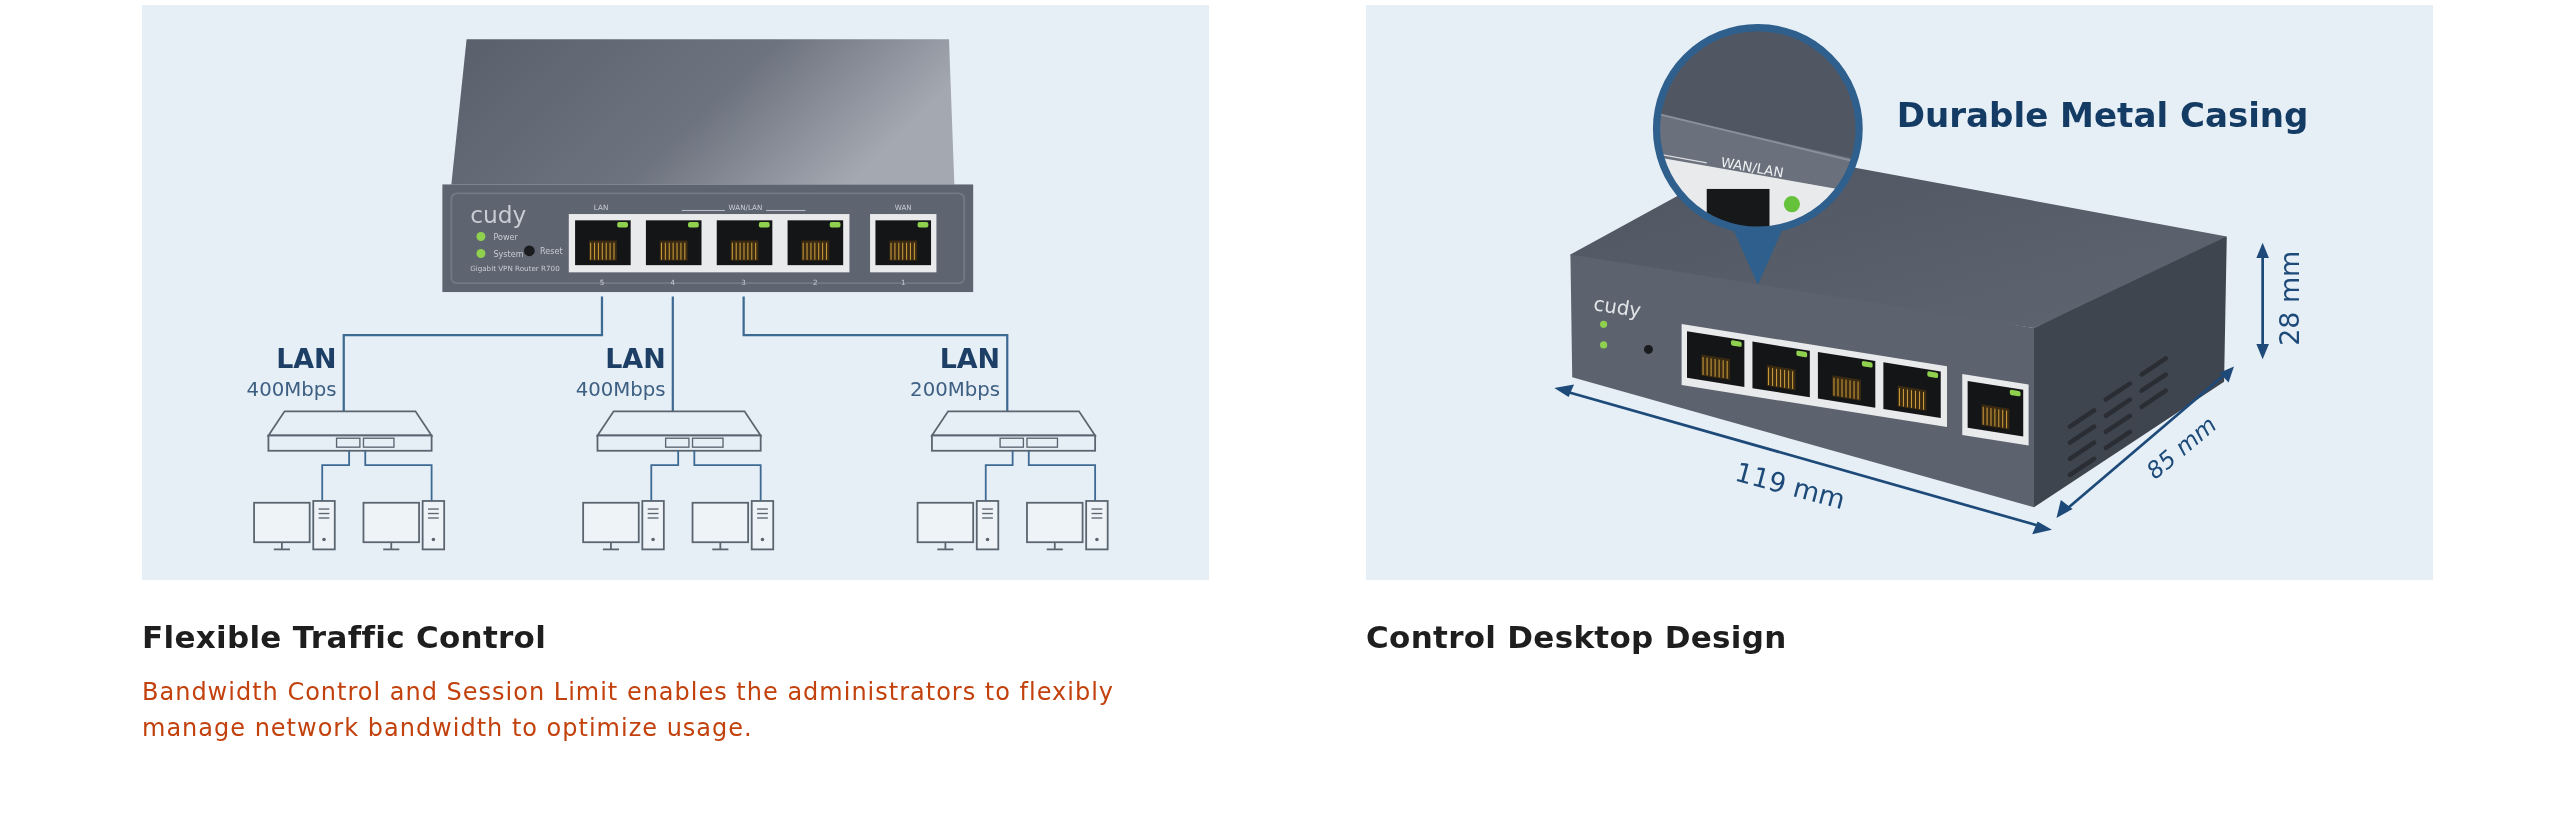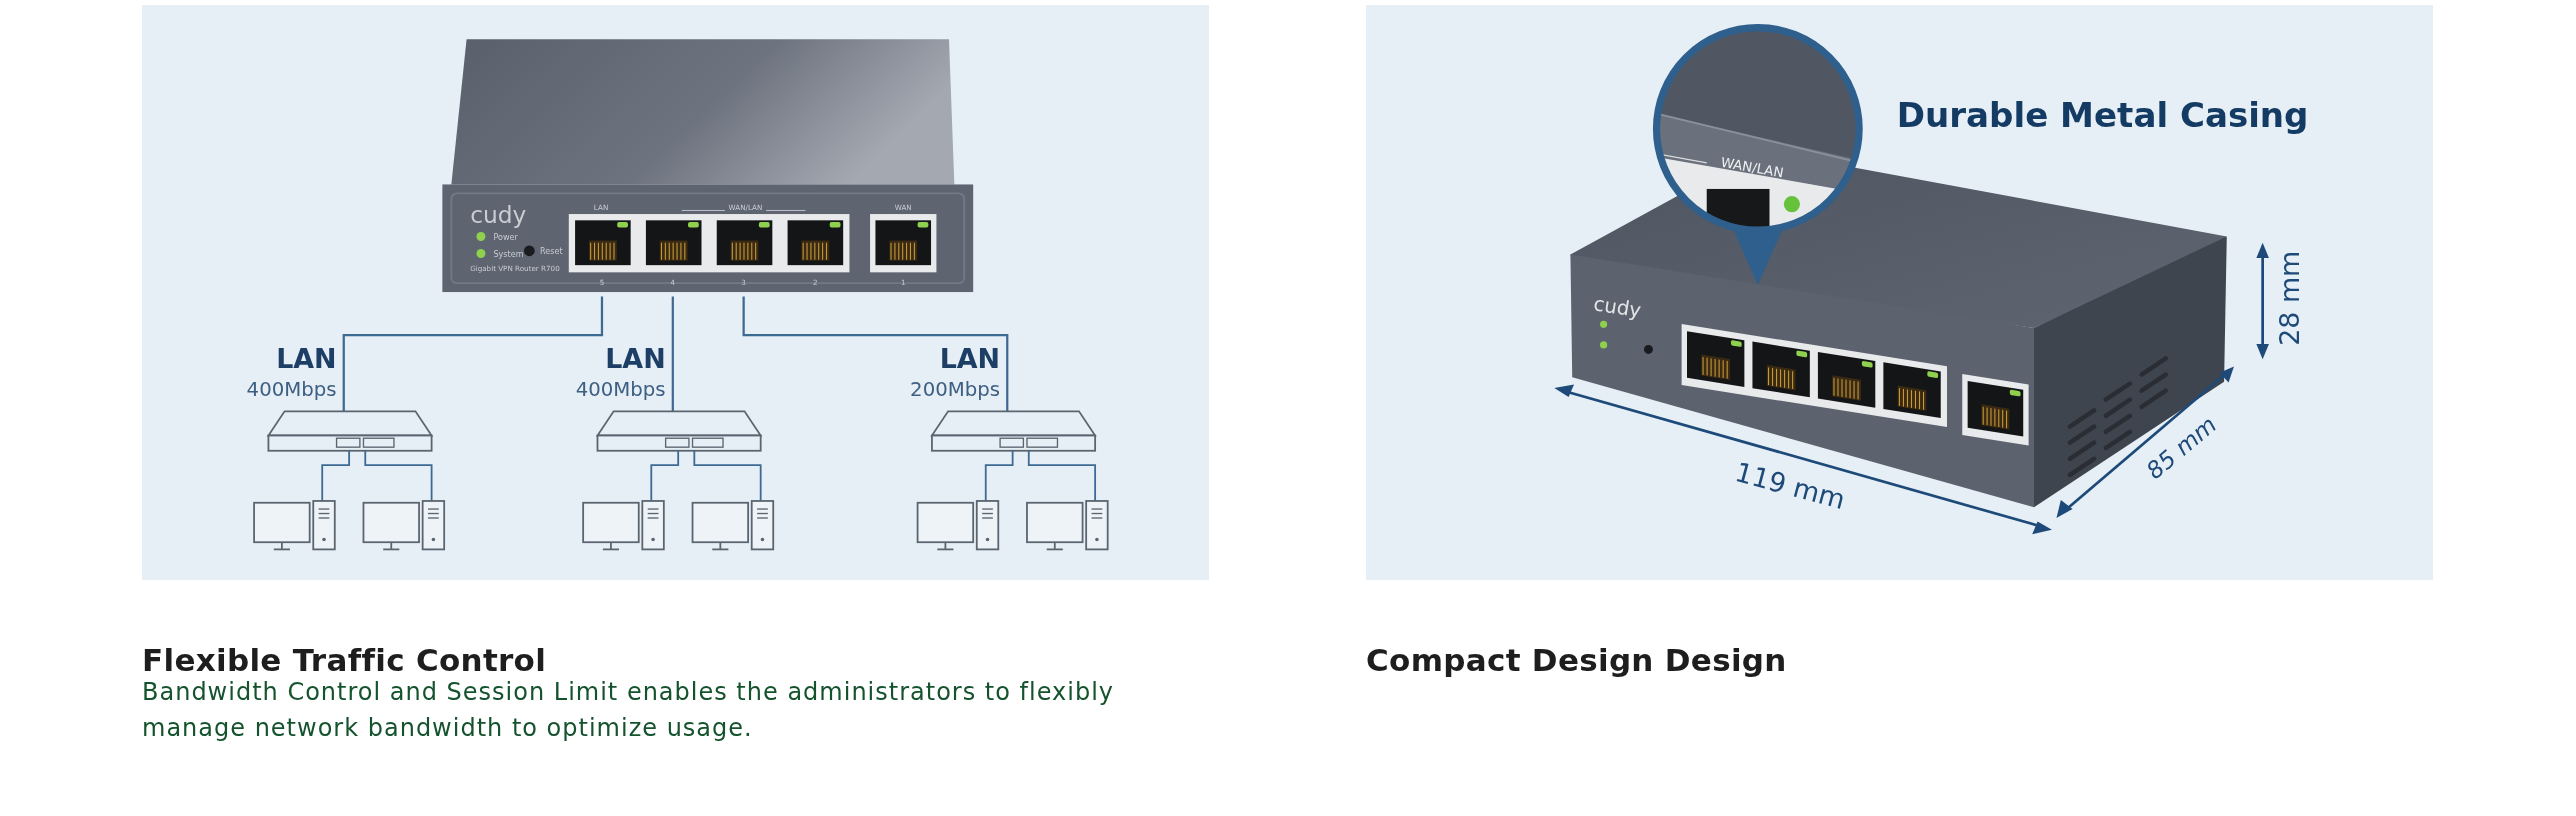--- a/index.html
+++ b/index.html
@@ -2,22 +2,22 @@
 <html style="font-size:14.4px"><head>
 <meta charset="utf-8">
 <style>
   html, body { margin:0; padding:0; background:#ffffff; }
   body { width:2576px; height:816px; position:relative; overflow:hidden; font-family:"DejaVu Sans", sans-serif; }
   .card { position:absolute; top:4.5px; width:1067px; }
   .card.left { left:142px; }
   .card.right { left:1366px; }
   .figure { width:1067px; height:575px; background:#e6eef6; position:relative; overflow:hidden; }
   .figure svg { position:absolute; left:0; top:0; width:1067px; height:575px; }
-  .title { margin:0; position:absolute; top:637px; left:0; font-size:31px; font-weight:bold; color:#1e1e1e; letter-spacing:0.3px; white-space:nowrap; }
-  .desc { margin:0; position:absolute; top:669px; left:0; width:1067px; font-size:24px; line-height:36px; color:#14532d; letter-spacing:1px; }
+  .title { margin:0; position:absolute; top:614px; left:0; font-size:31px; font-weight:bold; color:#1e1e1e; letter-spacing:0.3px; white-space:nowrap; }
+  .desc { margin:0; position:absolute; top:669px; left:0; width:1067px; font-size:24px; line-height:36px; color:#c2410c; letter-spacing:1px; }
   .svgtext-lan { font-family:"DejaVu Sans", sans-serif; font-weight:bold; fill:#1d3f66; }
   .svgtext-speed { font-family:"DejaVu Sans", sans-serif; fill:#3d5f82; }
   .svg-small { font-family:"DejaVu Sans", sans-serif; fill:#c9ccd2; }
   .svg-callout { font-family:"DejaVu Sans", sans-serif; font-weight:bold; fill:#143b63; }
   .svg-dim { font-family:"DejaVu Sans", sans-serif; fill:#1d4a78; }
 </style>
 </head>
 <body>
 
 <div class="card left">
@@ -361,15 +361,15 @@
         <polygon points="968,403 952,410 962,421" stroke="none"></polygon>
         <line x1="1000" y1="275" x2="1000" y2="385"></line>
         <polygon points="1000,265 993,282 1007,282" stroke="none"></polygon>
         <polygon points="1000,395 993,378 1007,378" stroke="none"></polygon>
       </g>
       <text class="svg-dim" x="410" y="530" font-size="30" transform="rotate(15 410 530)">119 mm</text>
       <text class="svg-dim" x="880" y="530" font-size="26" font-style="italic" transform="rotate(-40 880 530)">85 mm</text>
       <text class="svg-dim" x="1040" y="380" font-size="30" transform="rotate(-90 1040 380)">28 mm</text>
     </svg>
   </div>
-  <h2 class="title">Compact Design Design</h2>
+  <h2 class="title">Control Desktop Design</h2>
 </div>
 
 
 </body></html>

